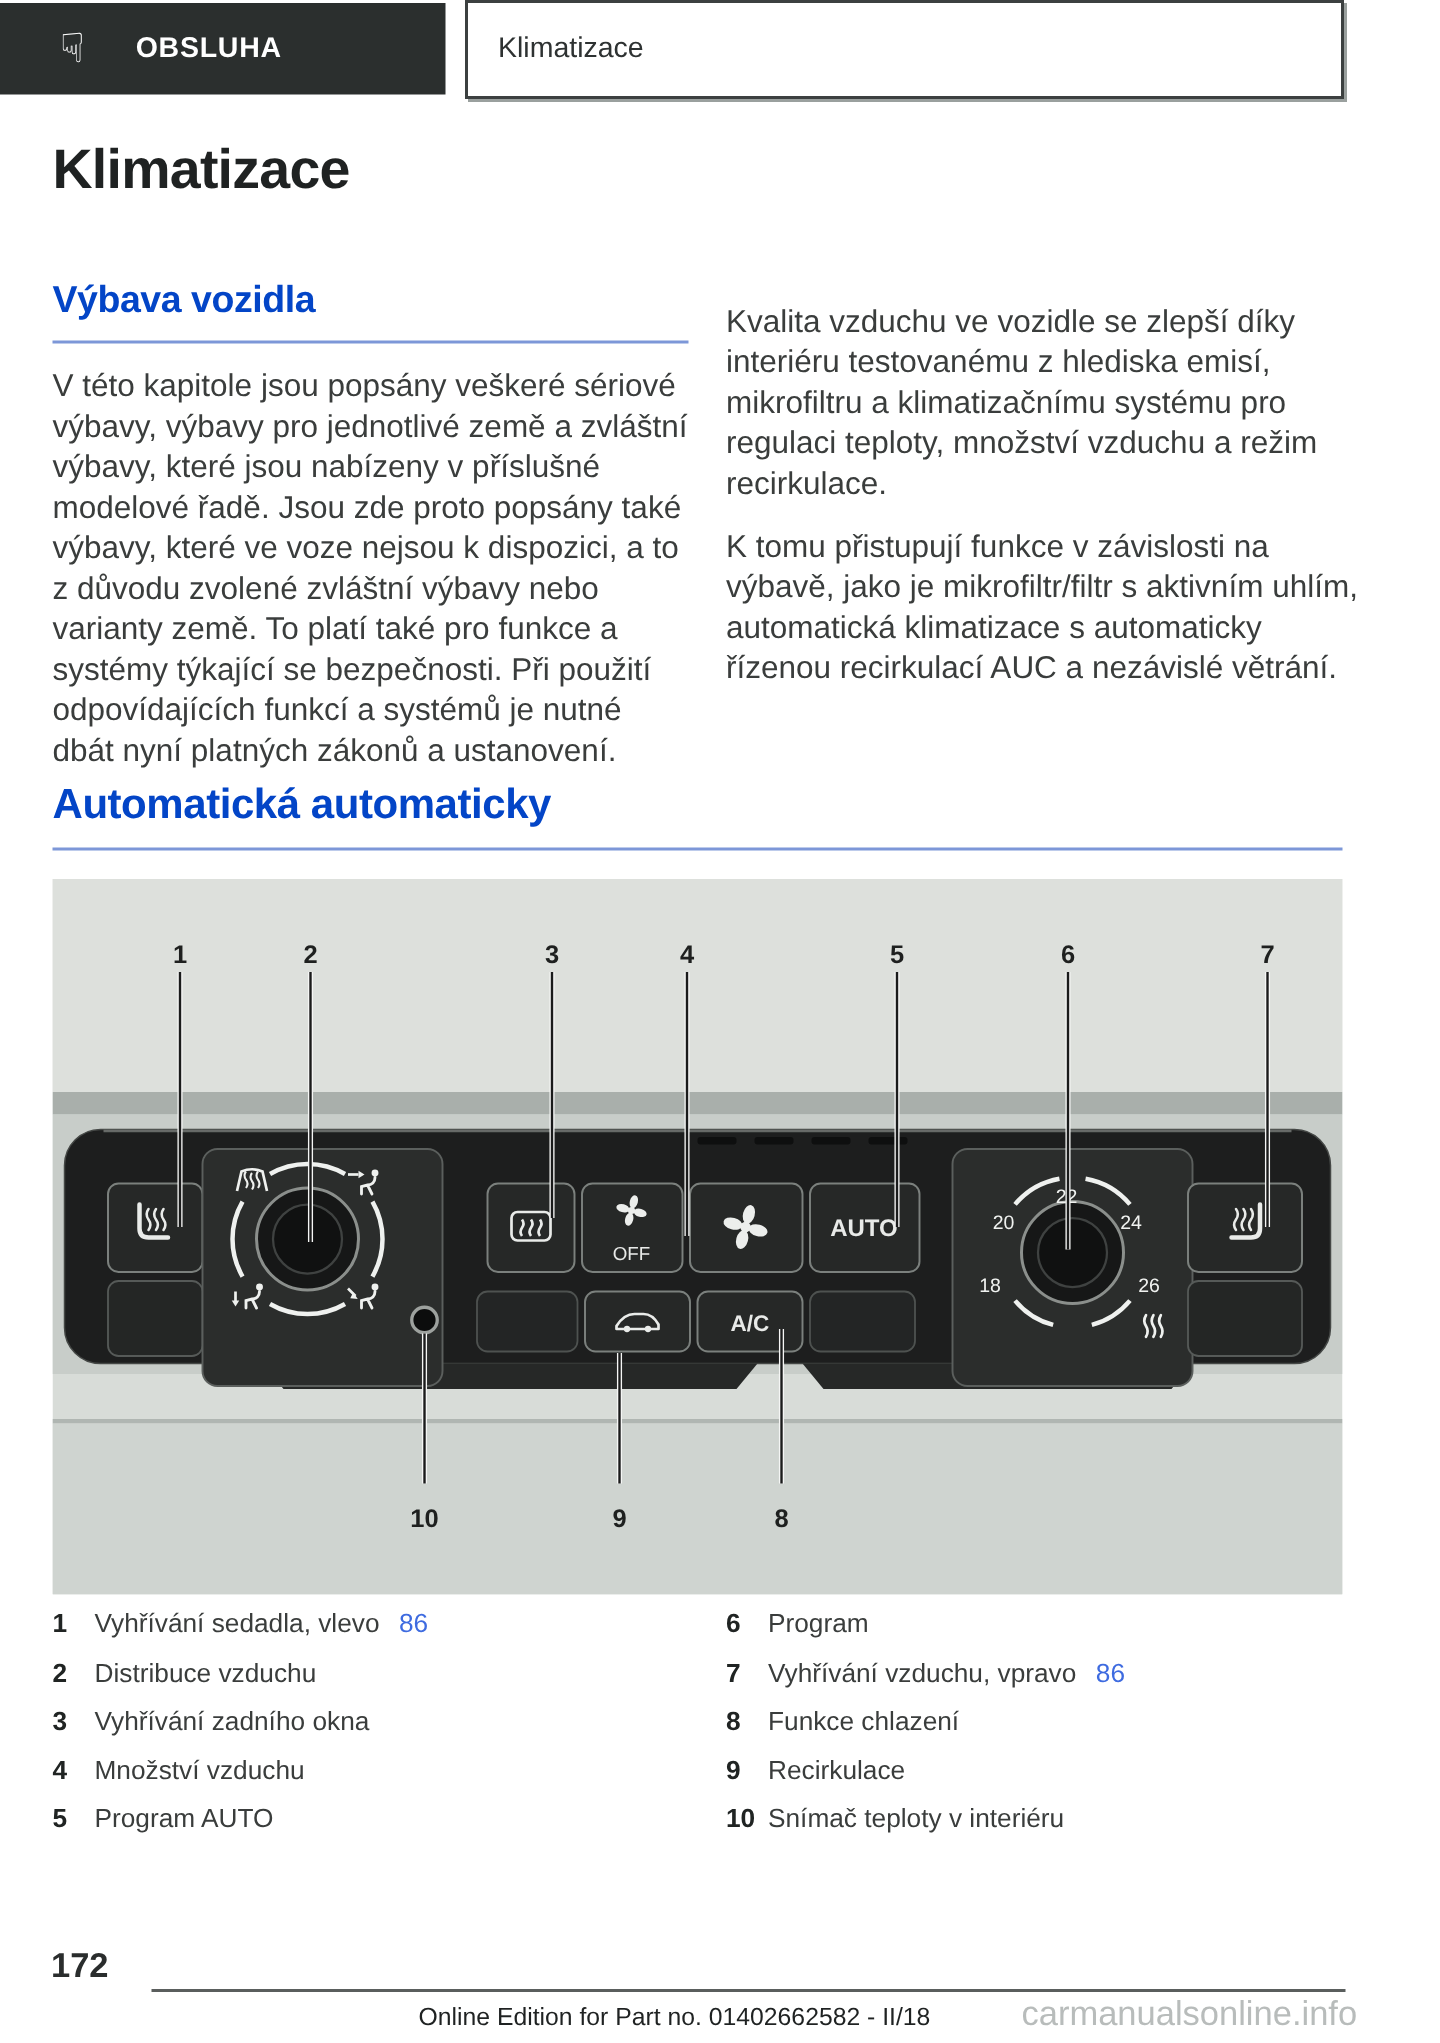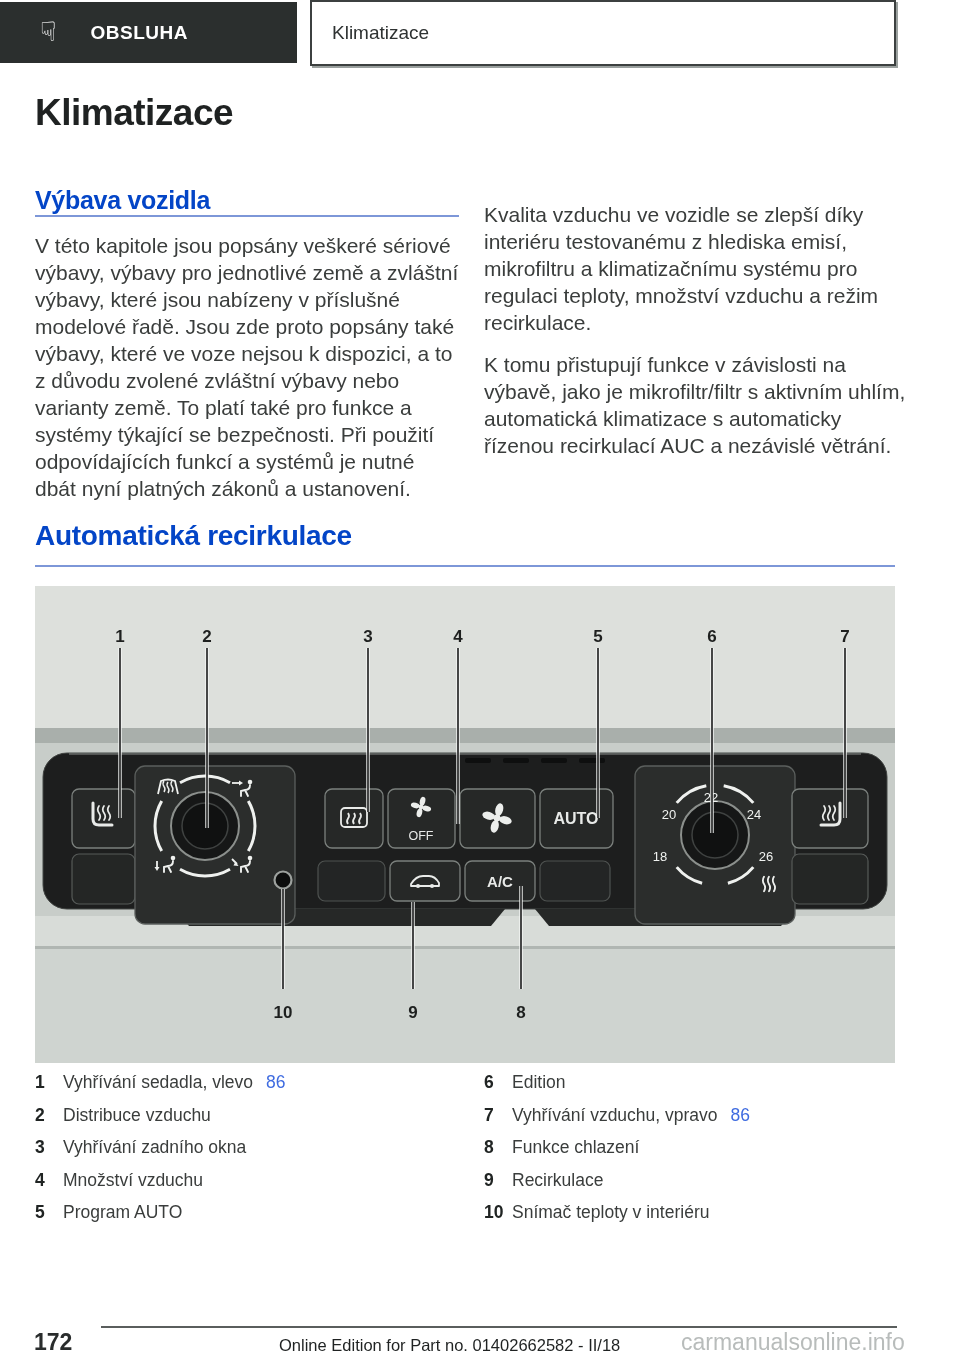--- a/index.html
+++ b/index.html
@@ -24,21 +24,21 @@
   .page-title{
     position:absolute;left:35px;top:92px;font-size:37px;font-weight:bold;
     color:#1f2222;letter-spacing:-0.5px;
   }
   .cols{
     position:absolute;left:35px;top:186px;width:873px;
     display:grid;grid-template-columns:424px 424px;column-gap:25px;
   }
   .col h2{
     margin:0 0 0 0;font-size:25px;font-weight:bold;color:#0345c7;
-    padding-bottom:0;border-bottom:2px solid #7d97d8;letter-spacing:-0.3px;
+    padding-bottom:12px;border-bottom:2px solid #7d97d8;letter-spacing:-0.3px;
   }
   .col p{font-size:21px;line-height:27px;margin:15px 0 13px 0;hyphens:manual;}
   .wide-heading{
     position:absolute;left:35px;top:520px;width:860px;font-size:28px;font-weight:bold;
     color:#0345c7;padding-bottom:13px;border-bottom:2px solid #7d97d8;letter-spacing:-0.3px;
   }
   
   .figure{position:absolute;left:35px;top:586px;width:860px;height:477px;}
   .figure svg{display:block;}
   svg text{font-family:"Liberation Sans", sans-serif;}
@@ -48,21 +48,21 @@
   .legend{
     position:absolute;left:35px;top:1072px;width:873px;
     display:grid;grid-template-columns:424px 424px;column-gap:25px;
   }
   .legend-row{display:flex;align-items:baseline;height:32.5px;font-size:17.5px;color:#33383&#x36;;}
   .legend-row{color:#343837;}
   .lnum{font-weight:bold;flex:0 0 28px;color:#202423;}
   .llabel{color:#3a3d3c;}
   .lref{color:#3e6be0;margin-left:13px;text-decoration:none;cursor:pointer;}
   
-  .page-number{position:absolute;left:34px;top:1297px;font-size:23px;font-weight:bold;color:#2a2d2d;margin-top:32px;}
+  .page-number{position:absolute;left:34px;top:1297px;font-size:23px;font-weight:bold;color:#2a2d2d;}
   .footer-rule{position:absolute;left:101px;top:1326px;width:796px;height:2px;background:#5a5e5d;}
   .edition{position:absolute;left:279px;top:1336px;font-size:16.5px;color:#1f2222;}
   .watermark{position:absolute;left:681px;top:1329px;font-size:23px;color:#b8bcbb;}
 </style>
 </head>
 <body>
 
 <div class="chapter-tab">
   <span class="hand">☟</span>
   <span class="tab-label">OBSLUHA</span>
@@ -77,21 +77,21 @@
   <div class="col">
     <h2>Výbava vozidla</h2>
     <p>V této kapitole jsou popsány veškeré sériové vý­bavy, výbavy pro jednotlivé země a zvláštní vý­bavy, které jsou nabízeny v příslušné modelové řadě. Jsou zde proto popsány také výbavy, které ve voze nejsou k dispozici, a to z důvodu zvolené zvláštní výbavy nebo varianty země. To platí také pro funkce a systémy týkající se bezpečnosti. Při použití odpovídajících funkcí a systémů je nutné dbát nyní platných zákonů a ustanovení.</p>
   </div>
   <div class="col">
     <p>Kvalita vzduchu ve vozidle se zlepší díky interiéru testovanému z hlediska emisí, mikrofiltru a klima­tizačnímu systému pro regulaci teploty, množství vzduchu a režim recirkulace.</p>
     <p>K tomu přistupují funkce v závislosti na výbavě, jako je mikrofiltr/filtr s aktivním uhlím, automatická klimatizace s automaticky řízenou recirkulací AUC a nezávislé větrání.</p>
   </div>
 </div>
 
-<div class="wide-heading">Automatická recirkulace</div>
+<div class="wide-heading">Automatická automaticky</div>
 
 <div class="figure">
 <svg width="860" height="477" viewBox="0 0 860 477">
   <defs>
     <g id="icoSeat">
       <path d="M-8,-13 L-8,3 Q-8,9 -2,9 L11,9" stroke="#e9ebe9" stroke-width="3" fill="none" stroke-linecap="round" stroke-linejoin="round"></path>
       <path d="M-2,4 q2.5,-3.5 0,-7 q-2.5,-3.5 0,-7" stroke="#e9ebe9" stroke-width="1.7" fill="none" stroke-linecap="round"></path>
       <path d="M3,4 q2.5,-3.5 0,-7 q-2.5,-3.5 0,-7" stroke="#e9ebe9" stroke-width="1.7" fill="none" stroke-linecap="round"></path>
       <path d="M8,4 q2.5,-3.5 0,-7 q-2.5,-3.5 0,-7" stroke="#e9ebe9" stroke-width="1.7" fill="none" stroke-linecap="round"></path>
     </g>
@@ -282,21 +282,21 @@
       <span class="llabel">Množství vzduchu</span>
     </div>
     <div class="legend-row">
       <span class="lnum">5</span>
       <span class="llabel">Program AUTO</span>
     </div>
   </div>
   <div class="legend-col">
     <div class="legend-row">
       <span class="lnum">6</span>
-      <span class="llabel">Edition</span>
+      <span class="llabel">Program</span>
     </div>
     <div class="legend-row">
       <span class="lnum">7</span>
       <span class="llabel">Vyhřívání vzduchu, vpravo</span>
       <a class="lref">86</a>
     </div>
     <div class="legend-row">
       <span class="lnum">8</span>
       <span class="llabel">Funkce chlazení</span>
     </div>

